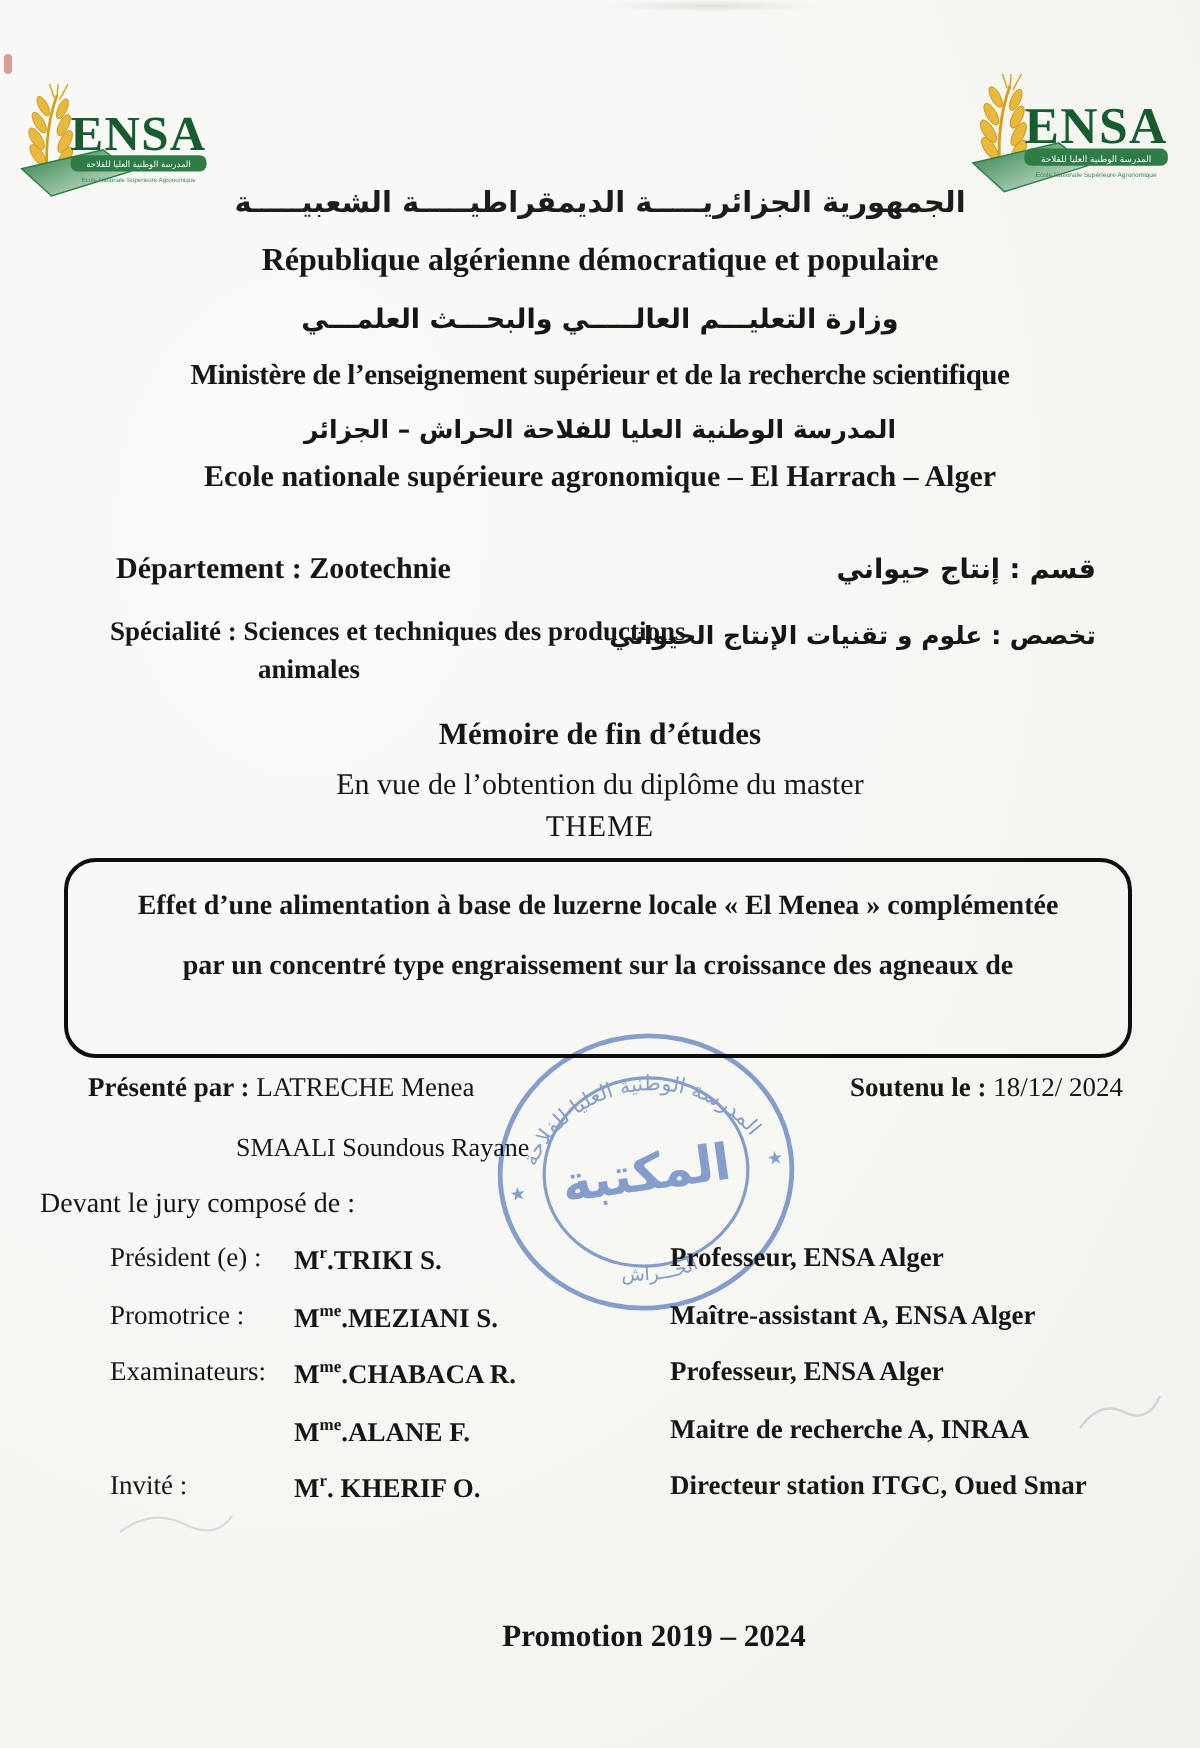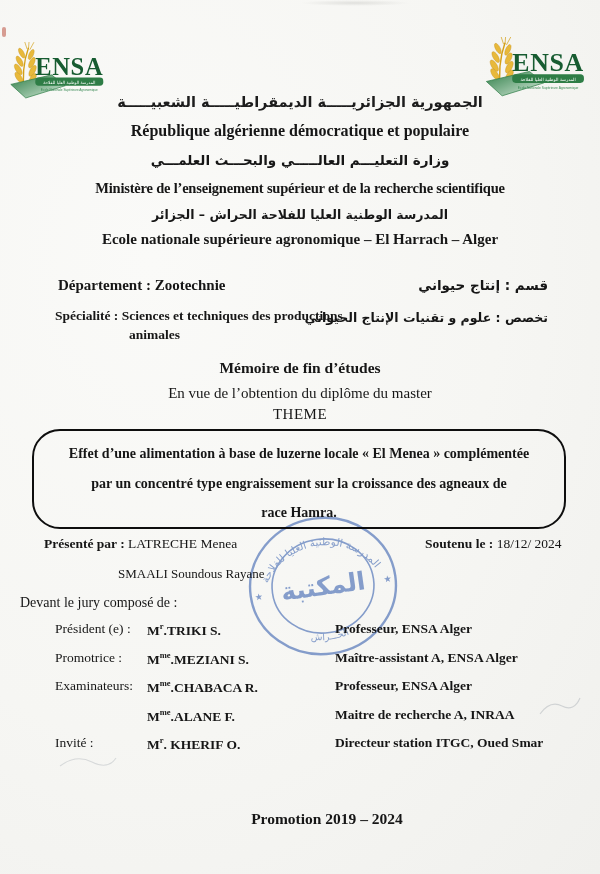--- a/index.html
+++ b/index.html
@@ -25,21 +25,21 @@
   .spec-fr{left:55px;top:306px;width:330px;font-size:13.5px;font-weight:bold;line-height:19px;}
   .spec-fr .ind{display:block;margin-left:74px;}
   .spec-ar{right:52px;top:310px;font-size:12.5px;font-weight:bold;}
   
   .memoir-title{top:359px;font-size:15.5px;font-weight:bold;}
   .memoir-sub{top:385px;font-size:15px;}
   .theme-label{top:406px;font-size:15px;letter-spacing:0.5px;}
   
   .theme-box{
     left:32px;top:429px;width:530px;height:88px;
-    border:2.5px solid #0e0e0e;border-radius:28px;
+    border:2.5px solid #0e0e0e;border-radius:16px;
     background:transparent;text-align:center;
     font-size:14px;font-weight:bold;line-height:29.5px;padding-top:8px;
   }
   
   .presented{left:44px;top:536px;font-size:13.5px;}
   .defended{left:425px;top:536px;font-size:13.5px;}
   .student2{left:118px;top:566px;font-size:13px;}
   .jury-intro{left:20px;top:595px;font-size:14px;}
   
   .jury-rows{left:0;top:621px;width:600px;}
@@ -120,21 +120,20 @@
   </div>
   <div class="abs spec-ar arabic">تخصص : علوم و تقنيات الإنتاج الحيواني</div>
 
   <div class="abs center memoir-title">Mémoire de fin d’études</div>
   <div class="abs center memoir-sub">En vue de l’obtention du diplôme du master</div>
   <div class="abs center theme-label">THEME</div>
 
   <div class="abs theme-box">
     <div>Effet d’une alimentation à base de luzerne locale « El Menea » complémentée</div>
     <div>par un concentré type engraissement sur la croissance des agneaux de</div>
-    <div>race Hamra.</div>
   </div>
 
   <div class="abs presented">
     <span class="b">Présenté par :</span>
     <span>LATRECHE Menea</span>
   </div>
   <div class="abs defended">
     <span class="b">Soutenu le :</span>
     <span>18/12/ 2024</span>
   </div>

